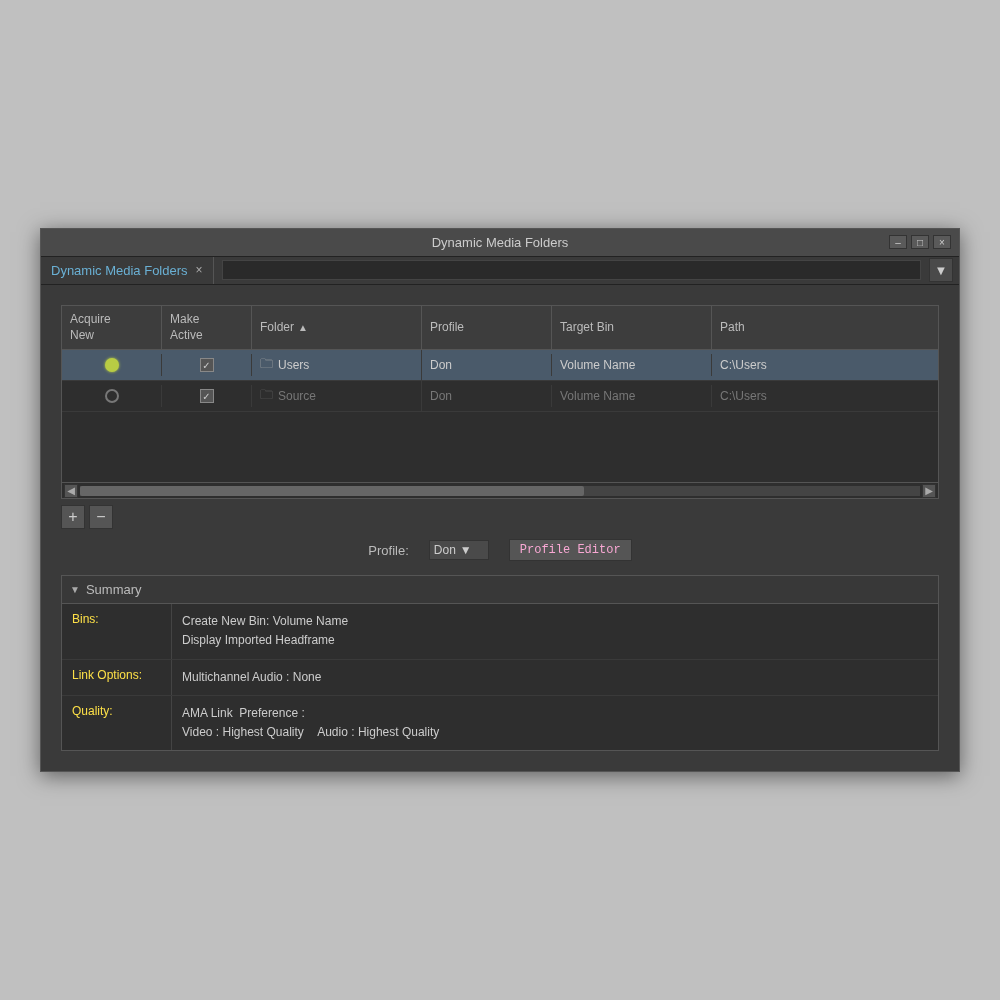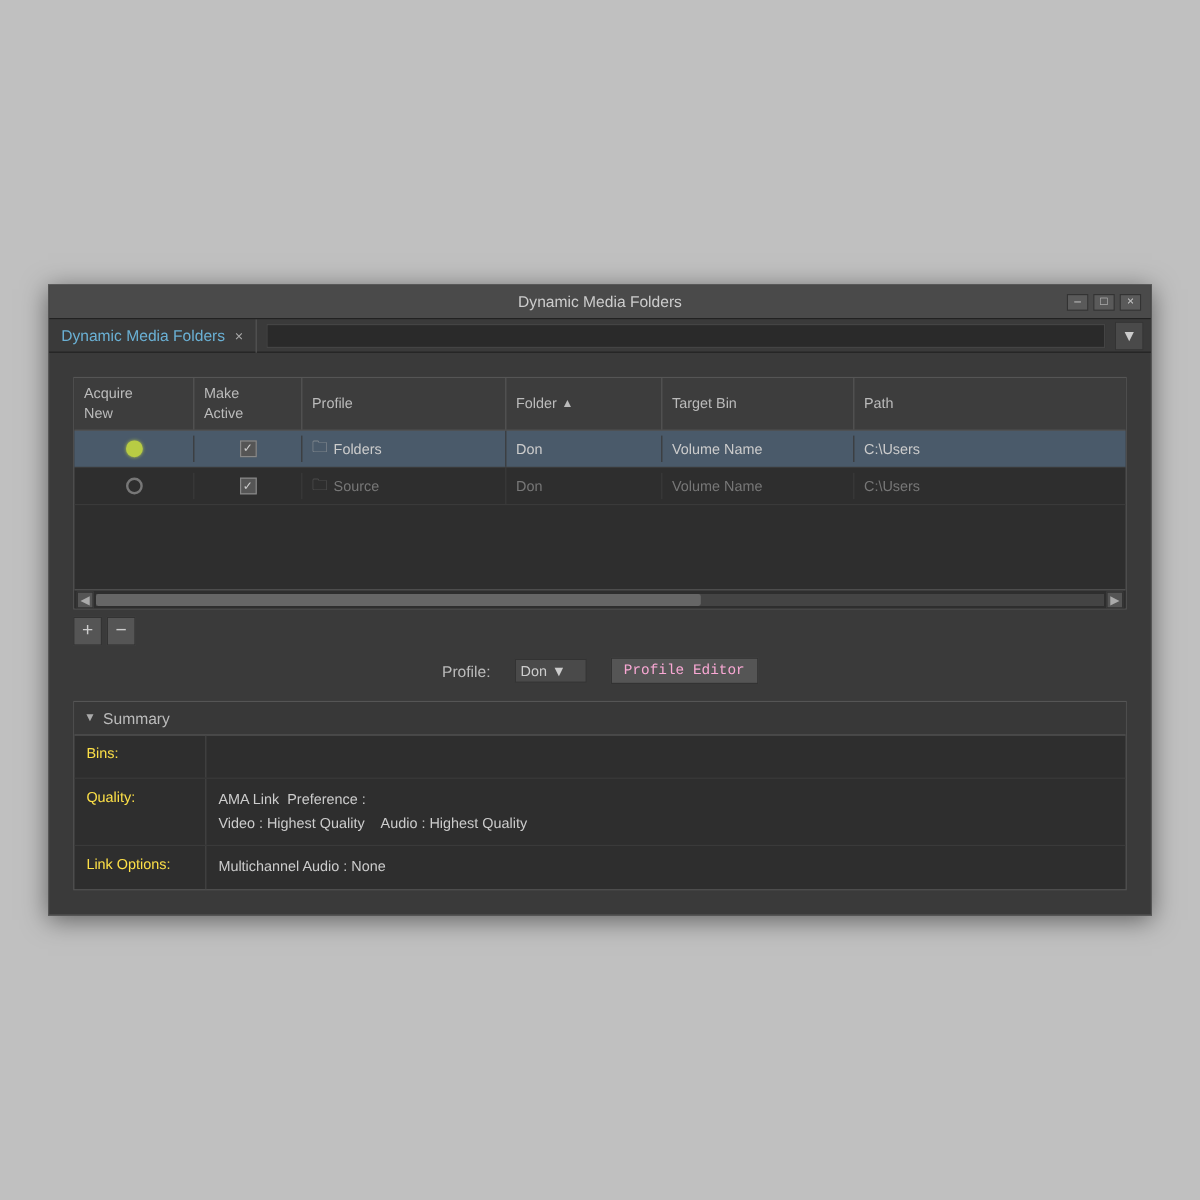--- a/index.html
+++ b/index.html
@@ -344,45 +344,45 @@
 
     <div class="table-container">
 
       <div class="table-header">
         <div class="th">
           <span>Acquire<br>New</span>
         </div>
         <div class="th">
           <span>Make<br>Active</span>
         </div>
-        <div class="th">
-          <span>Profile</span>
-        </div>
         <div class="th" style="cursor:pointer;">
           <span>Folder</span>
           <span class="th-sort">▲</span>
         </div>
         <div class="th">
+          <span>Profile</span>
+        </div>
+        <div class="th">
           <span>Target Bin</span>
         </div>
         <div class="th">
           <span>Path</span>
         </div>
       </div>
 
       <div class="table-row selected">
         <div class="td" style="justify-content:center;">
           <div class="radio-btn active"></div>
         </div>
         <div class="td" style="justify-content:center;">
           <div class="checkbox">✓</div>
         </div>
         <div class="td">
           <span class="folder-icon">🗀</span>
-          <span>Folders</span>
+          <span>Users</span>
         </div>
         <div class="td">
           <span>Don</span>
         </div>
         <div class="td">
           <span>Volume Name</span>
         </div>
         <div class="td">
           <span>C:\Users</span>
         </div>
@@ -436,29 +436,32 @@
     </div>
 
     <div class="summary-section">
       <div class="summary-header">
         <span class="summary-triangle">▼</span>
         <span>Summary</span>
       </div>
       <div class="summary-table">
         <div class="summary-row">
           <div class="summary-label">Bins:</div>
+          <div class="summary-value">
+            Create New Bin: Volume Name<br>Display Imported Headframe
+          </div>
+        </div>
+        <div class="summary-row">
+          <div class="summary-label">Link Options:</div>
+          <div class="summary-value">
+            Multichannel Audio : None
+          </div>
         </div>
         <div class="summary-row">
           <div class="summary-label">Quality:</div>
           <div class="summary-value">
             AMA Link &nbsp;Preference :<br>Video : Highest Quality &nbsp;&nbsp;&nbsp;Audio : Highest Quality
           </div>
         </div>
-        <div class="summary-row">
-          <div class="summary-label">Link Options:</div>
-          <div class="summary-value">
-            Multichannel Audio : None
-          </div>
-        </div>
       </div>
     </div>
   </div>
 </div>
 
 </body></html>

